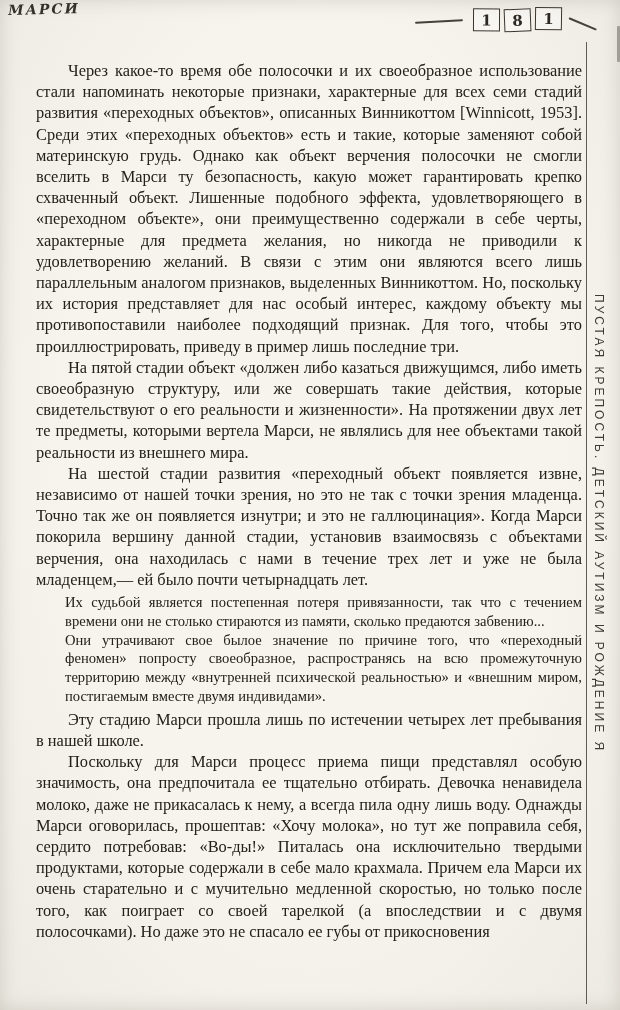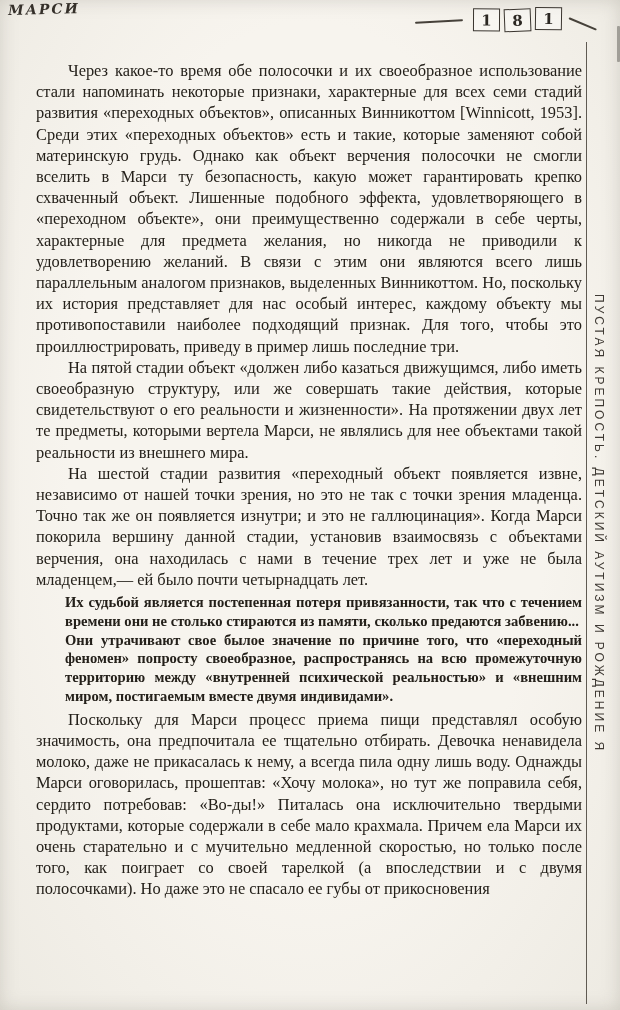--- a/index.html
+++ b/index.html
@@ -62,21 +62,21 @@
   
   .text-block {
     position:absolute; left:36px; top:60px; width:546px;
     text-align:justify;
     font-size:16.4px; line-height:21.2px;
     color:#24201a;
   }
   .text-block p.body-para { text-indent:32px; }
   blockquote.quote {
     margin:3px 0 3px 29px;
-    font-size:14.6px; line-height:18.8px;font-weight:bold;
+    font-size:14.6px; line-height:18.8px;
   }
   blockquote.quote p { text-indent:0; }
 </style>
 </head>
 <body>
 
 <div class="page">
 
   <div class="running-head">МАРСИ</div>
 
@@ -102,16 +102,17 @@
   <main class="text-block">
     <p class="body-para">Через какое-то время обе полосочки и их своеобразное использование стали напоминать некоторые признаки, характерные для всех семи стадий развития «переходных объектов», описанных Винникоттом [Winnicott, 1953]. Среди этих «переходных объектов» есть и такие, которые заменяют собой материнскую грудь. Однако как объект верчения полосочки не смогли вселить в Марси ту безопасность, какую может гарантировать крепко схваченный объект. Лишенные подобного эффекта, удовлетворяющего в «переходном объекте», они преимущественно содержали в себе черты, характерные для предмета желания, но никогда не приводили к удовлетворению желаний. В связи с этим они являются всего лишь параллельным аналогом признаков, выделенных Винникоттом. Но, поскольку их история представляет для нас особый интерес, каждому объекту мы противопоставили наиболее подходящий признак. Для того, чтобы это проиллюстрировать, приведу в пример лишь последние три.</p>
     <p class="body-para">На пятой стадии объект «должен либо казаться движущимся, либо иметь своеобразную структуру, или же совершать такие действия, которые свидетельствуют о его реальности и жизненности». На протяжении двух лет те предметы, которыми вертела Марси, не являлись для нее объектами такой реальности из внешнего мира.</p>
     <p class="body-para">На шестой стадии развития «переходный объект появляется извне, независимо от нашей точки зрения, но это не так с точки зрения младенца. Точно так же он появляется изнутри; и это не галлюцинация». Когда Марси покорила вершину данной стадии, установив взаимосвязь с объектами верчения, она находилась с нами в течение трех лет и уже не была младенцем,— ей было почти четырнадцать лет.</p>
 
     <blockquote class="quote">
       <p>Их судьбой является постепенная потеря привязанности, так что с течением времени они не столько стираются из памяти, сколько предаются забвению...</p>
       <p>Они утрачивают свое былое значение по причине того, что «переходный феномен» попросту своеобразное, распространясь на всю промежуточную территорию между «внутренней психической реальностью» и «внешним миром, постигаемым вместе двумя индивидами».</p>
     </blockquote>
 
+    <p class="body-para">Эту стадию Марси прошла лишь по истечении четырех лет пребывания в нашей школе.</p>
     <p class="body-para">Поскольку для Марси процесс приема пищи представлял особую значимость, она предпочитала ее тщательно отбирать. Девочка ненавидела молоко, даже не прикасалась к нему, а всегда пила одну лишь воду. Однажды Марси оговорилась, прошептав: «Хочу молока», но тут же поправила себя, сердито потребовав: «Во-ды!» Питалась она исключительно твердыми продуктами, которые содержали в себе мало крахмала. Причем ела Марси их очень старательно и с мучительно медленной скоростью, но только после того, как поиграет со своей тарелкой (а впоследствии и с двумя полосочками). Но даже это не спасало ее губы от прикосновения</p>
   </main>
 
 </div>
 
 </body></html>

